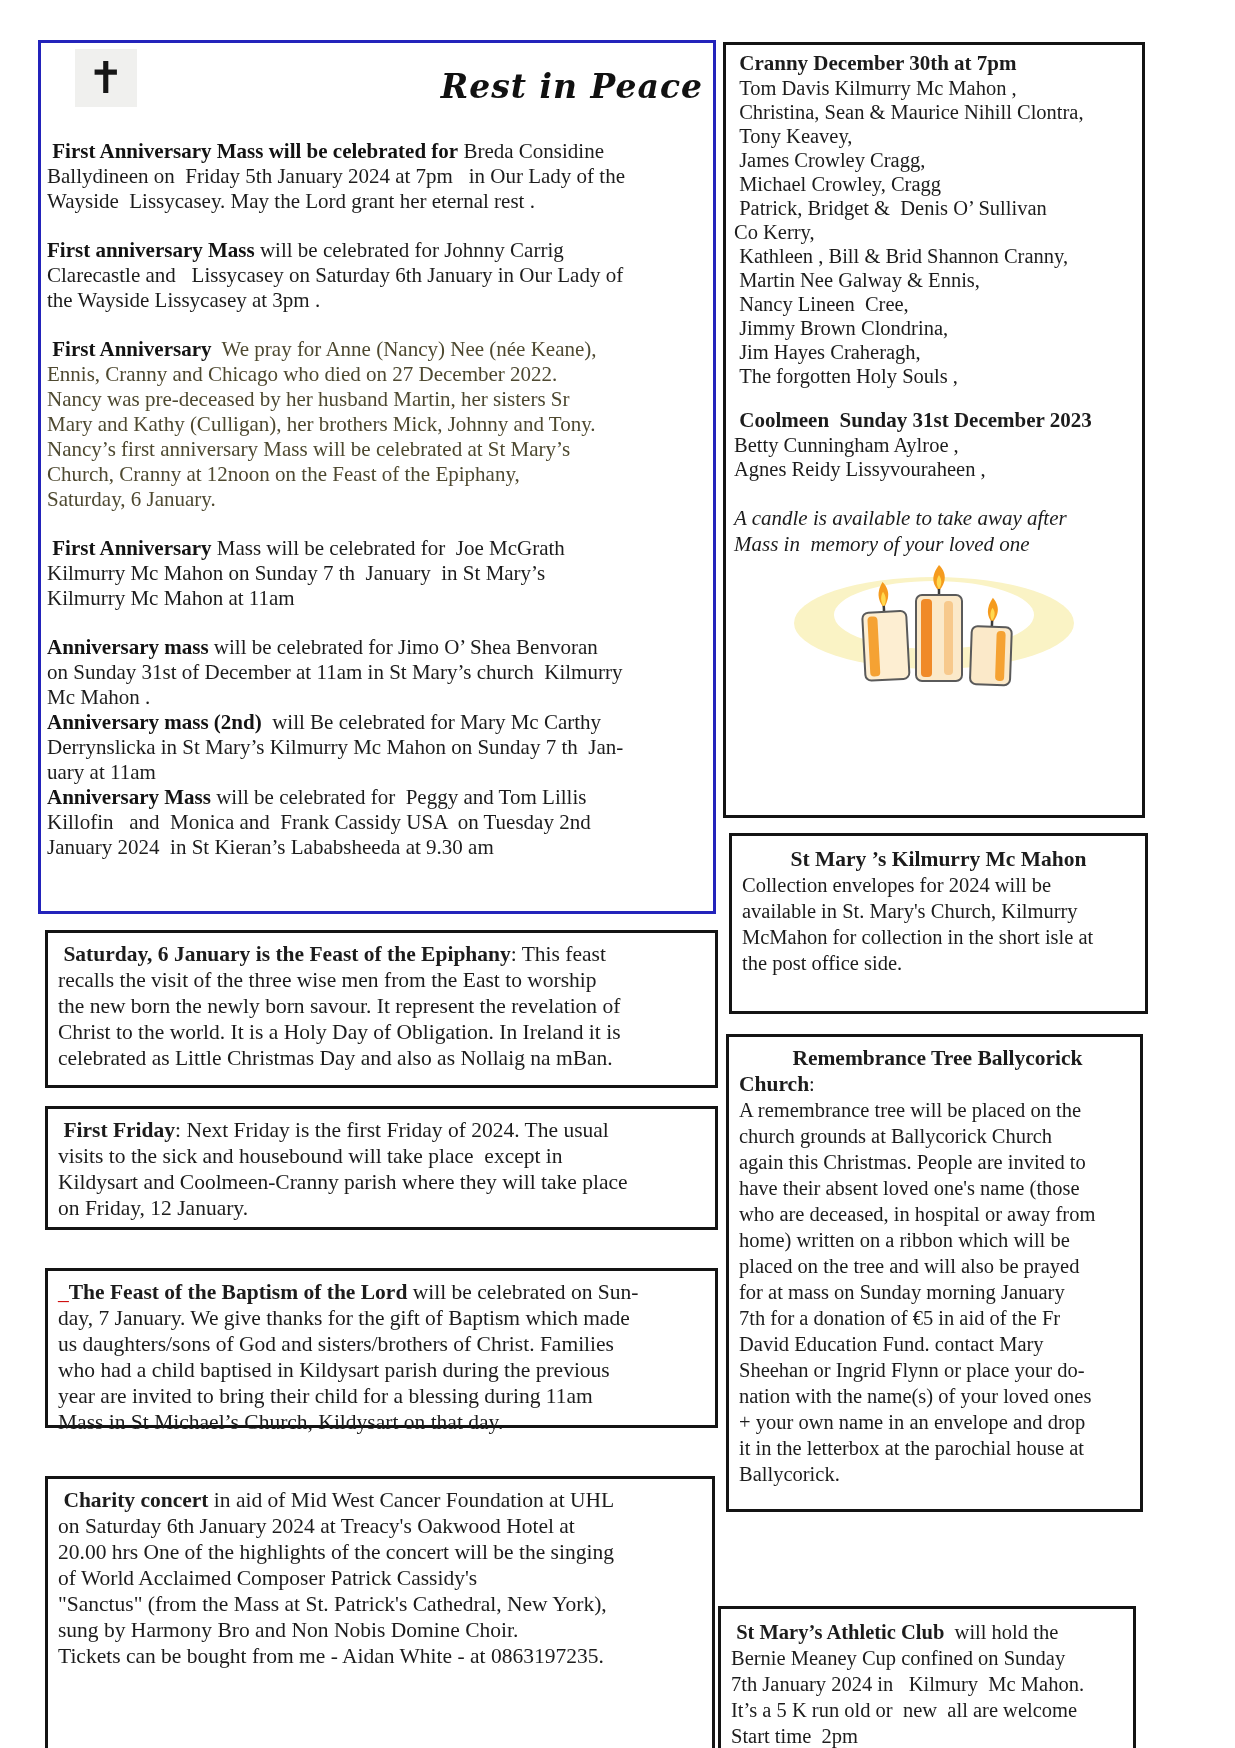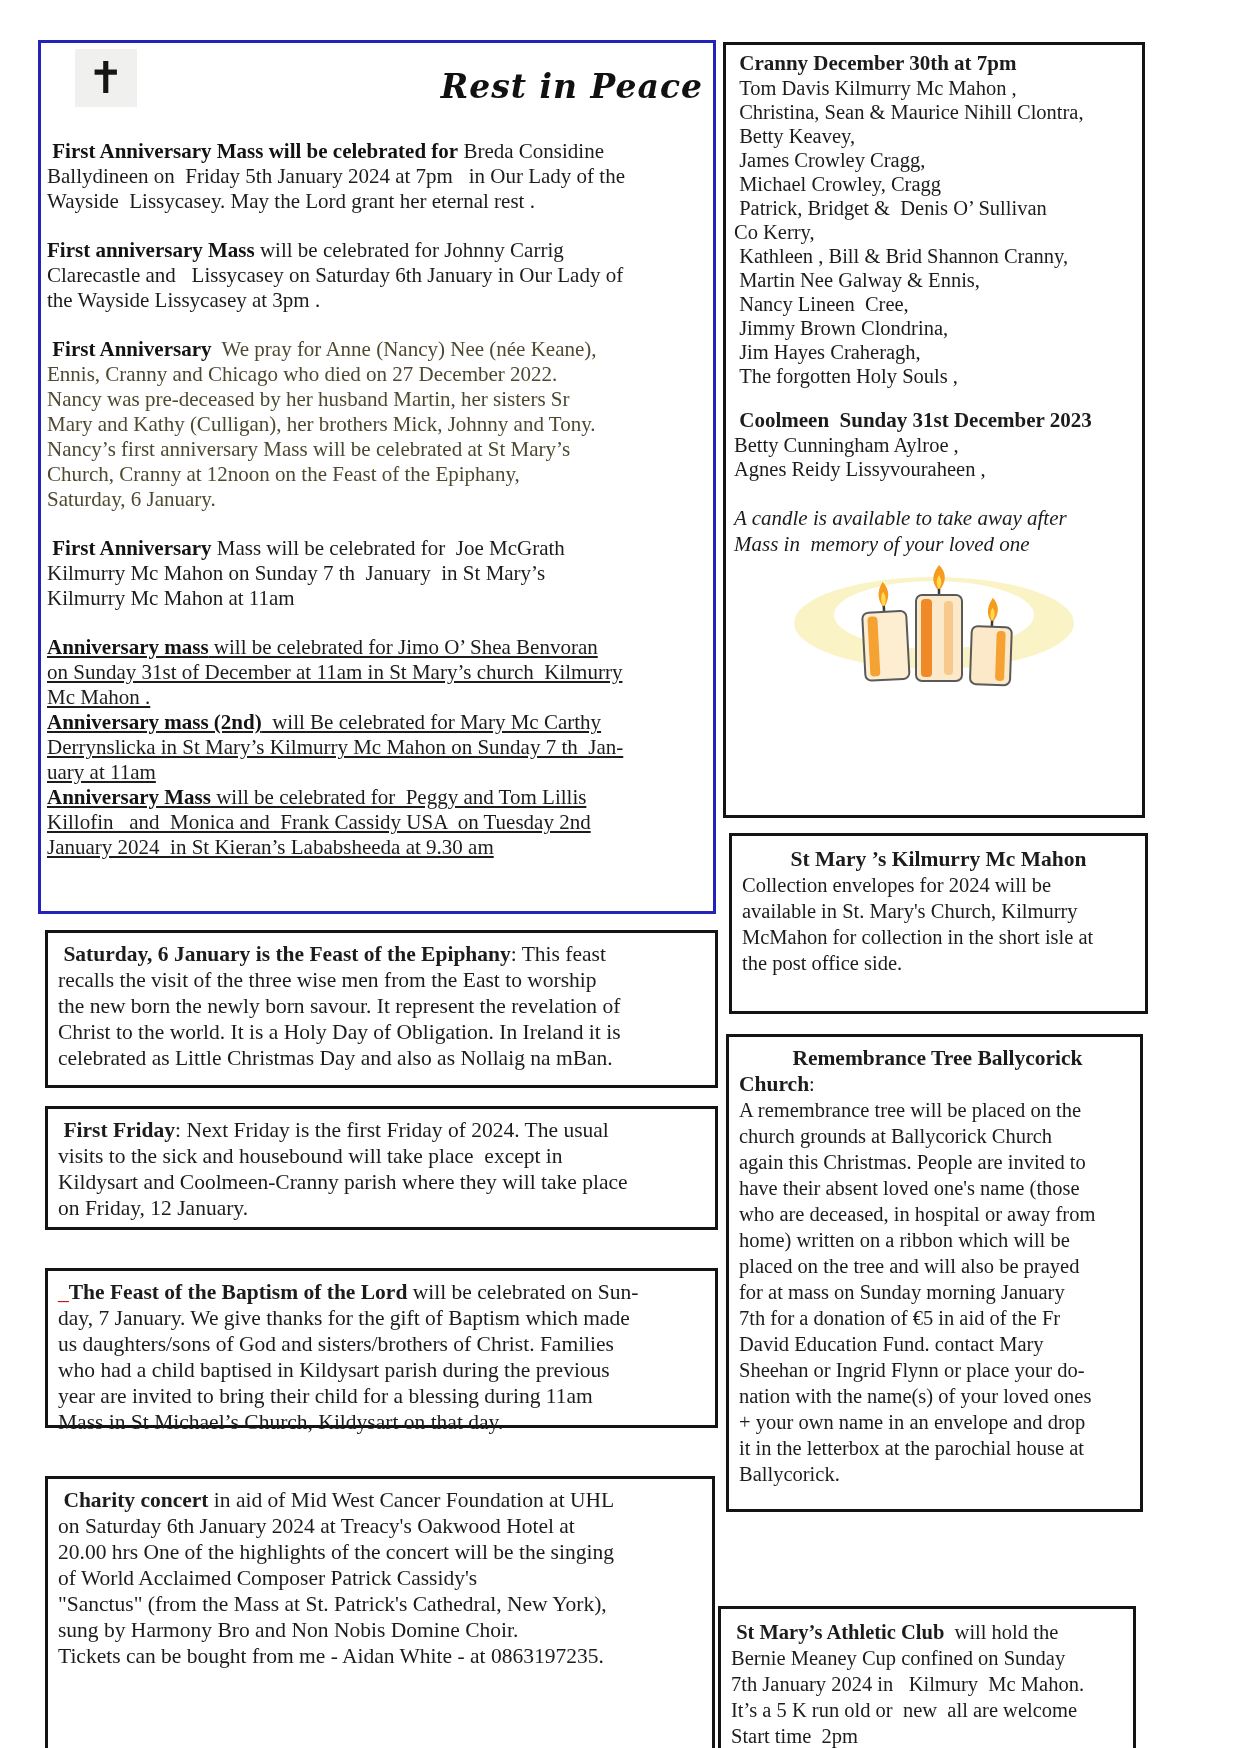--- a/index.html
+++ b/index.html
@@ -11,21 +11,21 @@
   
   .rip{left:38px;top:40px;width:678px;height:874px;padding:4px 10px 0 6px;}
   .rip-head{position:relative;height:66px;}
   .cross{position:absolute;left:28px;top:2px;width:62px;height:58px;background:#f0f0ee;
          display:flex;align-items:center;justify-content:center;
          font-family:"DejaVu Sans", sans-serif;font-size:44px;color:#161616;line-height:1;}
   .rip-title{text-align:right;padding-top:20px;font-family:"DejaVu Serif", serif;
              font-weight:bold;font-style:italic;font-size:33px;letter-spacing:1px;color:#111;}
   .para{font-size:21px;line-height:25px;margin:0 0 24px 0;}
   .para.first{margin-top:26px;}
-  .para.tight{margin-bottom:0;text-decoration:underline;}
+  .para.tight{margin-bottom:0;}
   .para b{color:#131313;}
   .para.olive span{color:#4e4930;}
   .lbox{padding:8px 10px 0 10px;font-size:21.5px;line-height:26px;}
   .epiphany{left:45px;top:930px;width:673px;height:158px;}
   .friday{left:45px;top:1106px;width:673px;height:124px;}
   .baptism{left:45px;top:1268px;width:673px;height:160px;}
   .charity{left:45px;top:1476px;width:670px;height:288px;}
   .red{color:#cc0000;}
   
   .rtext{font-size:20.5px;line-height:26px;}
@@ -110,21 +110,21 @@
 "Sanctus" (from the Mass at St. Patrick's Cathedral, New York),
 sung by Harmony Bro and Non Nobis Domine Choir.
 Tickets can be bought from me - Aidan White - at 0863197235.</span></div>
   </section>
 
   <section class="box shared">
     <div class="shared-header pw"> Cranny December 30th at 7pm</div>
     <div class="names">
         <div class="nm"> Tom Davis Kilmurry Mc Mahon ,</div>
         <div class="nm"> Christina, Sean &amp; Maurice Nihill Clontra,</div>
-        <div class="nm"> Betty Keavey,</div>
+        <div class="nm"> Tony Keavey,</div>
         <div class="nm"> James Crowley Cragg,</div>
         <div class="nm"> Michael Crowley, Cragg</div>
         <div class="nm"> Patrick, Bridget &amp;  Denis O’ Sullivan</div>
         <div class="nm">Co Kerry,</div>
         <div class="nm"> Kathleen , Bill &amp; Brid Shannon Cranny,</div>
         <div class="nm"> Martin Nee Galway &amp; Ennis,</div>
         <div class="nm"> Nancy Lineen  Cree,</div>
         <div class="nm"> Jimmy Brown Clondrina,</div>
         <div class="nm"> Jim Hayes Craheragh,</div>
         <div class="nm"> The forgotten Holy Souls ,</div>

